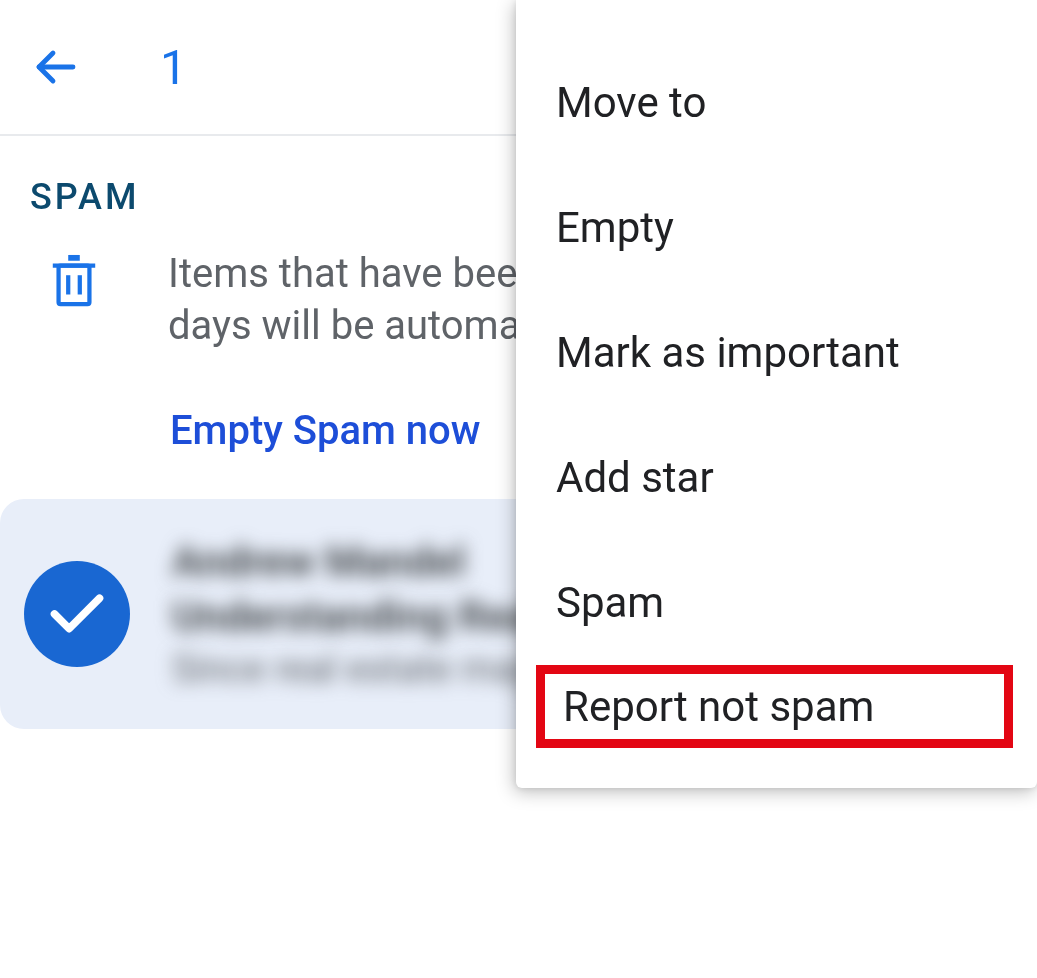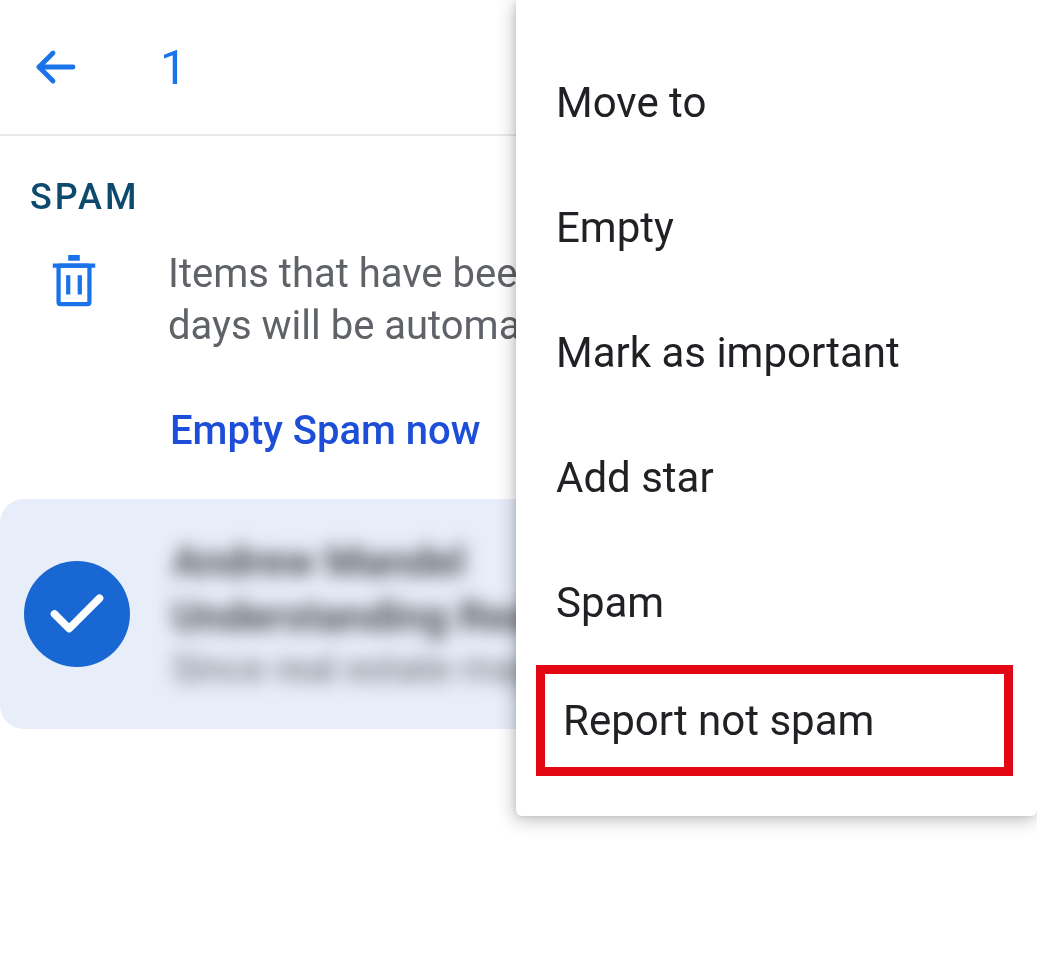--- a/index.html
+++ b/index.html
@@ -127,21 +127,21 @@
   .menu-item {
     font-size: 42px;
     color: #202124;
     padding: 38px 40px;
     cursor: pointer;
     font-weight: 400;
   }
   .menu-item-highlight {
     border: 9px solid #e30613;
     margin: 0 24px 0 20px;
-    padding: 22px 18px;
+    padding: 8px 18px;
   }
 </style>
 </head>
 <body>
 
 <div class="header">
   <div class="back-btn">
     <svg class="back-arrow" viewBox="0 0 24 24" fill="none" stroke="#1a73e8" stroke-width="2.4" stroke-linecap="round" stroke-linejoin="round">
       <line x1="21" y1="12" x2="4" y2="12"></line>
       <polyline points="11 5 4 12 11 19"></polyline>

